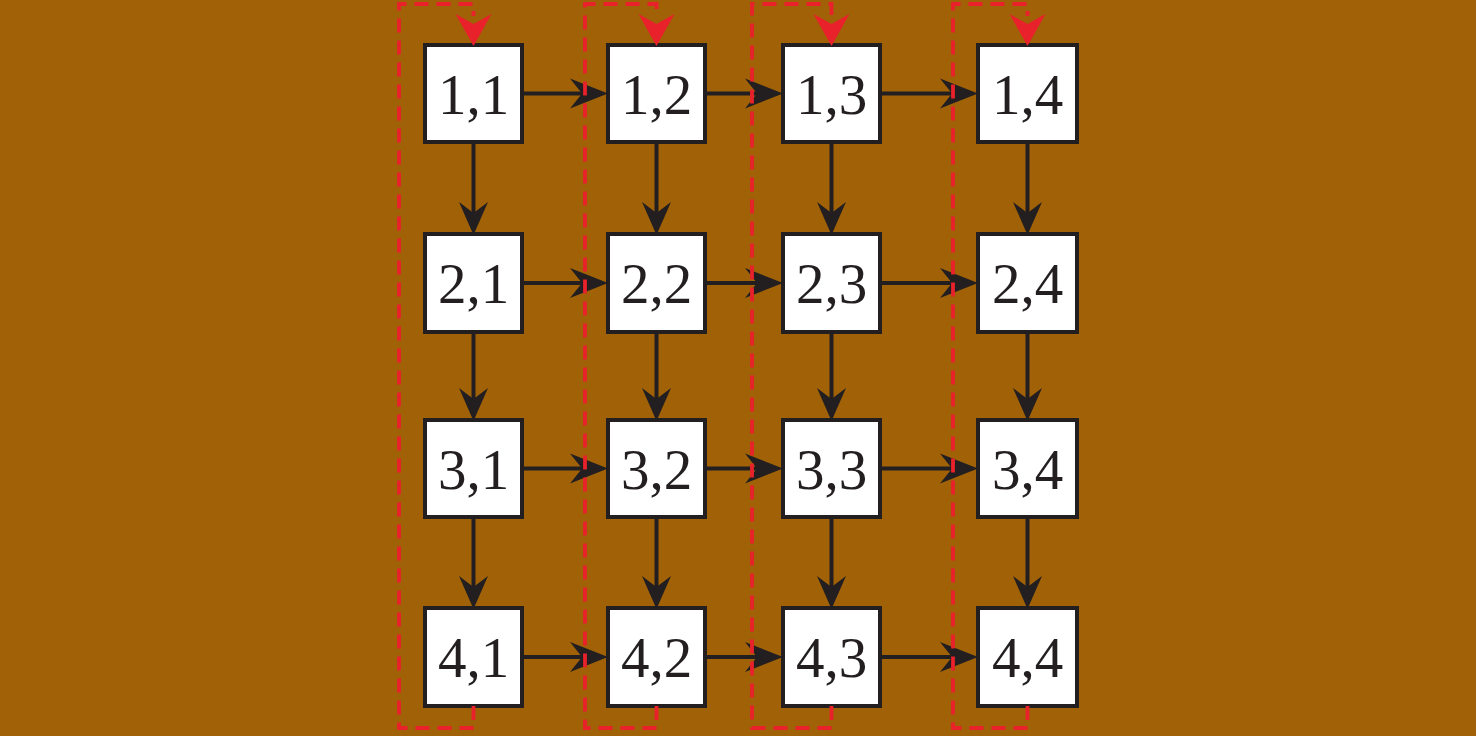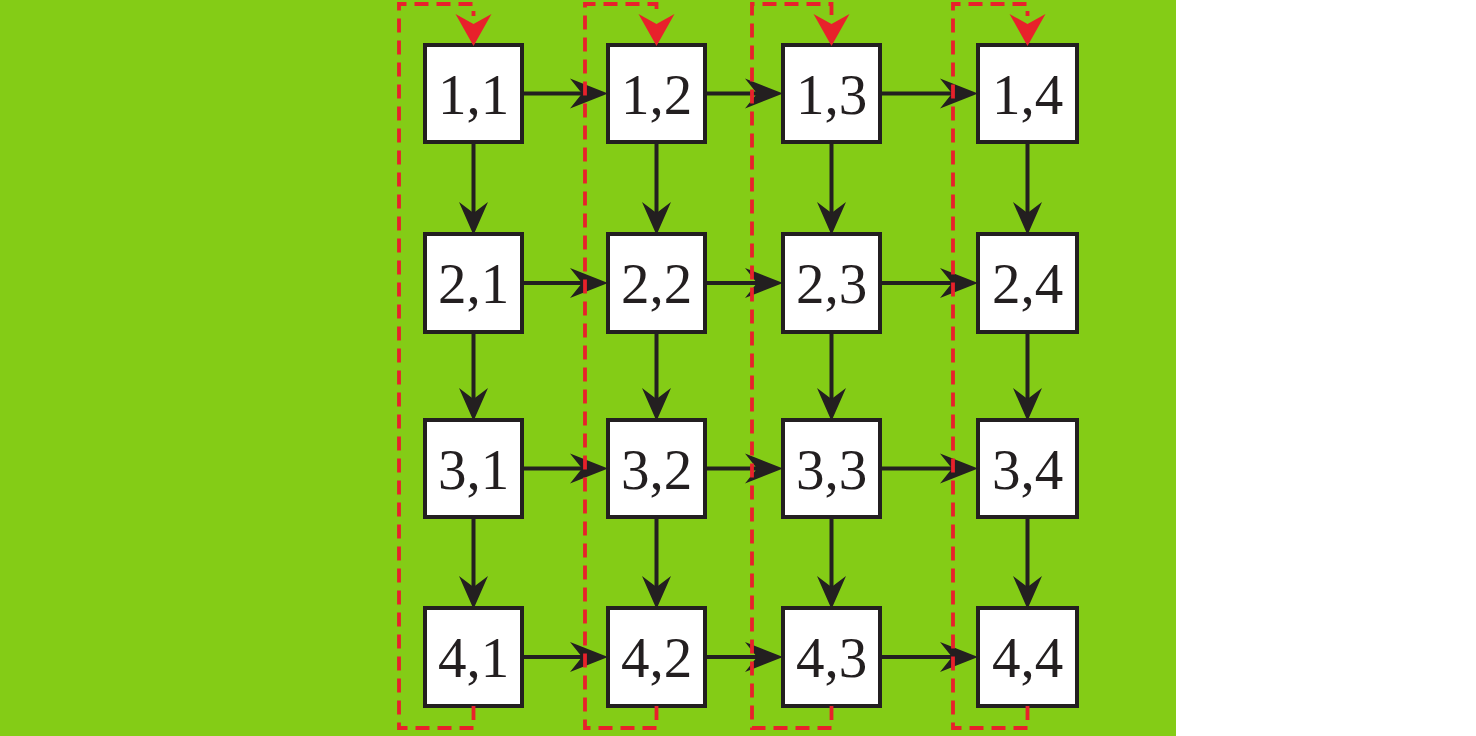--- a/index.html
+++ b/index.html
@@ -3,23 +3,23 @@
 <meta charset="utf-8">
 <title>Grid Diagram</title>
 <style>
   html, body {
     margin: 0;
     padding: 0;
     background: #ffffff;
   }
   .stage {
     position: relative;
-    width: 1176px;
+    width: 1476px;
     height: 736px;
-    background: #84cc16;
+    background: #a16207;
     overflow: hidden;
   }
   svg.diagram {
     position: absolute;
     inset: 0;
     display: block;
   }
   .node-label {
     font-family: "Liberation Serif", "DejaVu Serif", serif;
     font-size: 57px;

